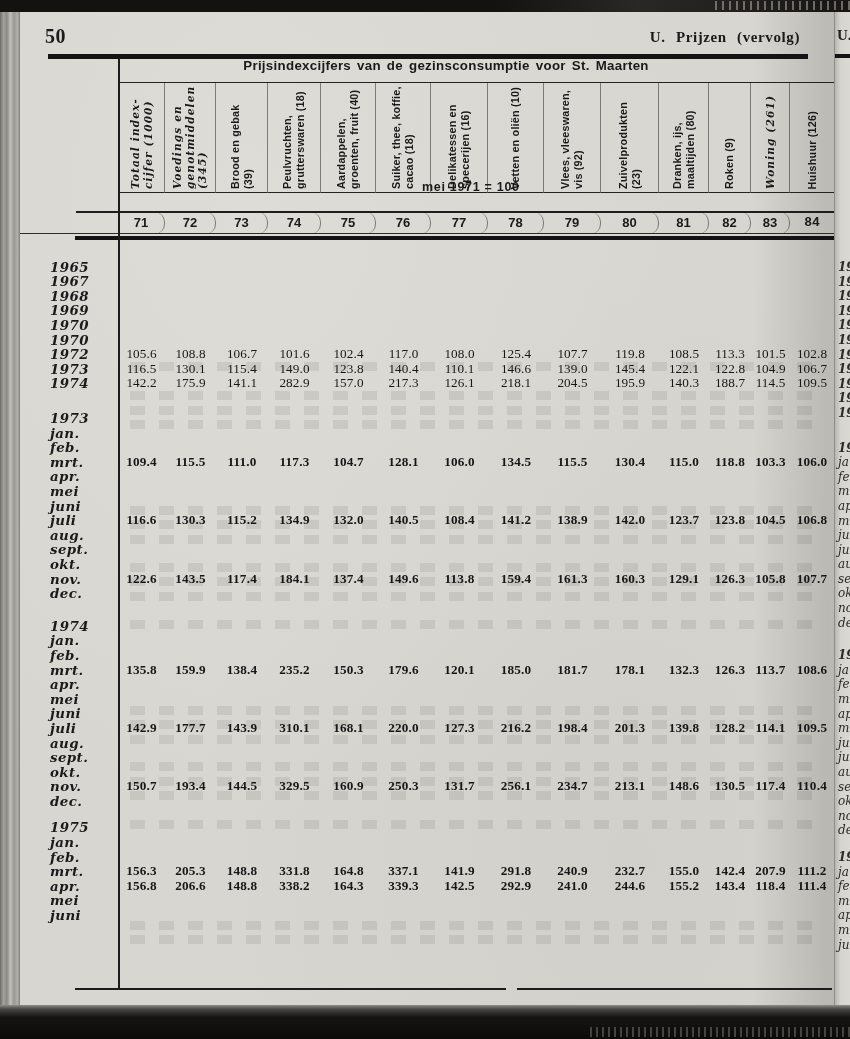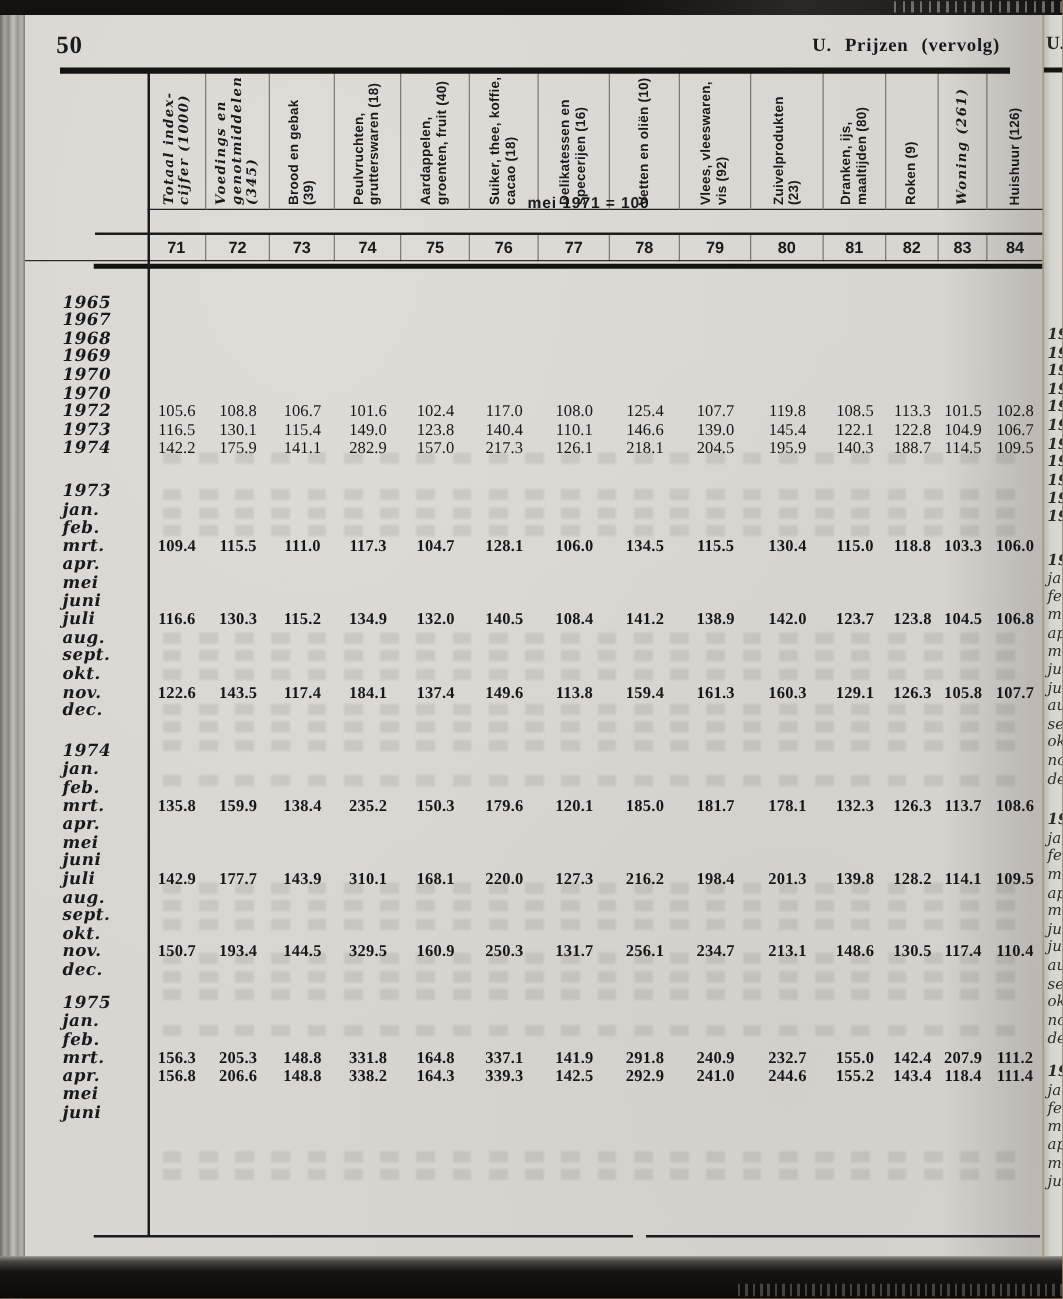--- a/index.html
+++ b/index.html
@@ -42,22 +42,22 @@
   .hcell.last{border-right:none;}
   .hcell.hlab{border:none;}
   .rot{writing-mode:vertical-rl;transform:rotate(180deg);max-height:103px;
     font:700 10.8px/1.18 "Liberation Sans",sans-serif;letter-spacing:.2px;text-align:left;}
   .hcell.it .rot{font-family:"DejaVu Serif",serif;font-style:italic;font-weight:700;font-size:10.6px;letter-spacing:1.1px;}
   .note-row{position:relative;height:19px;}
   .note-row::after{content:"";position:absolute;left:56px;right:0;bottom:-1px;height:1.6px;background:#1d1d1d;}
   .note{position:absolute;left:402px;bottom:18px;font:700 12.5px "Liberation Sans",sans-serif;letter-spacing:.7px;}
   .nums-row{display:grid;grid-template-columns:var(--cols);height:21px;align-items:center;border-bottom:1px solid #2e2e2c;}
   .ncell{font:700 13px "Liberation Sans",sans-serif;text-align:center;height:100%;line-height:22px;
-    border-right:1px solid rgba(30,30,28,.5);}
-  .ncell.last,.ncell.nlab{border-right:none;}
+    border-right:1px solid rgba(30,30,28,.5);border-radius:10px;}
+  .ncell.last,.ncell.nlab{border-right:none;font-family:Liberation Mono, monospace;}
   .heavy-rule{height:4.2px;background:#131313;margin-left:55px;margin-top:1.5px;}
   .tbody{position:relative;padding-top:19px;z-index:2;}
   .trow{display:grid;grid-template-columns:var(--cols);height:14.6px;align-items:center;}
   .trow.g20{margin-top:20px;} .trow.g18{margin-top:18px;} .trow.g12{margin-top:12px;}
   .lab{font:700 13.4px "DejaVu Serif",serif;font-style:italic;padding-left:30px;white-space:nowrap;letter-spacing:.4px;}
   .cell{font-family:"Liberation Serif",serif;font-size:13.2px;text-align:center;letter-spacing:.1px;color:#171717;white-space:nowrap;}
   .trow.heavy .cell{font-weight:700;letter-spacing:.2px;}
   .bottom-rule{position:absolute;bottom:0;left:55px;right:2px;height:1.8px;
     background:linear-gradient(90deg,#1c1c1c 0 57%,rgba(0,0,0,0) 57% 58.4%,#1c1c1c 58.4%);}
   .ghost{position:absolute;left:110px;right:18px;height:9px;opacity:.07;filter:blur(.7px);pointer-events:none;z-index:1;
@@ -80,20 +80,21 @@
 
   <div class="page">
     <div class="page-head">
       <span class="pageno">50</span>
       <span class="chapter">U.  Prijzen (vervolg)</span>
       <div class="head-rule"></div>
     </div>
 
     <div class="tablewrap">
       <div class="vline"></div>
+      <div class="ttl">Prijsindexcijfers van de gezinsconsumptie voor St. Maarten</div>
       <div class="rot-row">
           <div class="hcell hlab"></div>
           <div class="hcell it">
             <span class="rot">Totaal index-cijfer (1000)</span>
           </div>
           <div class="hcell it">
             <span class="rot">Voedings en genotmiddelen (345)</span>
           </div>
           <div class="hcell">
             <span class="rot">Brood en gebak (39)</span>

